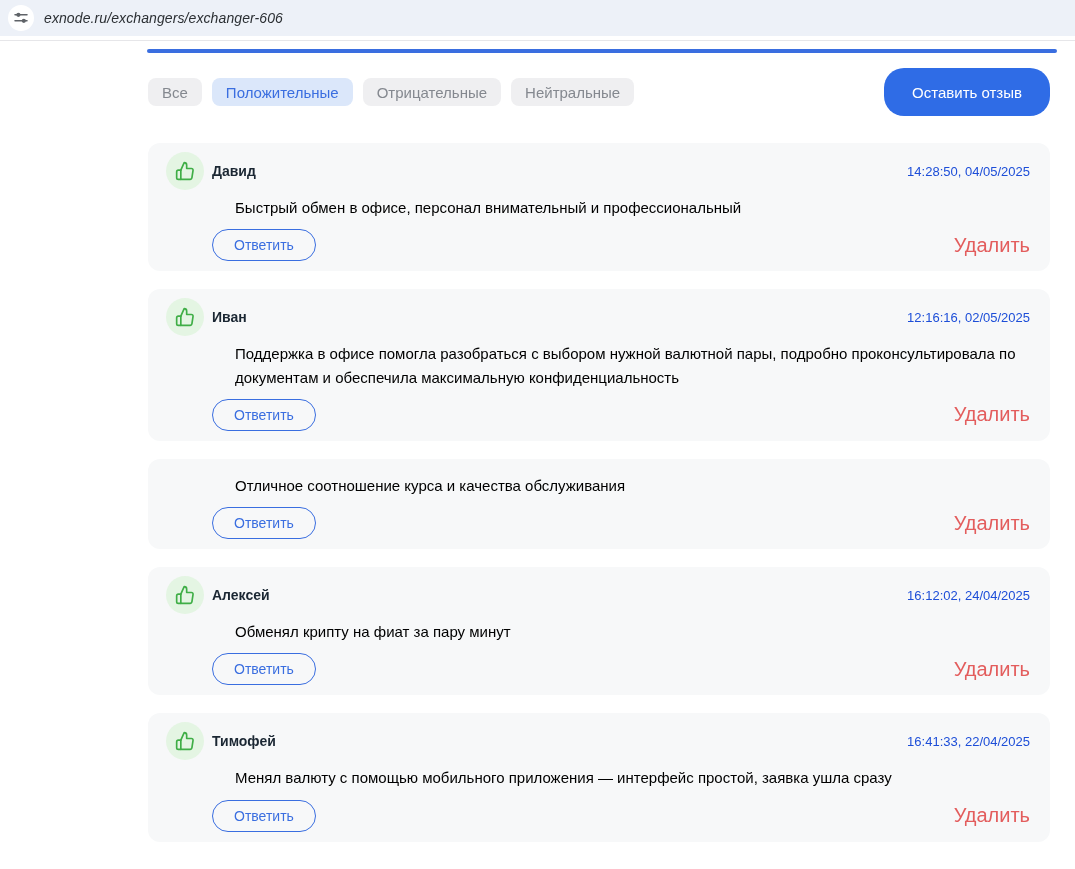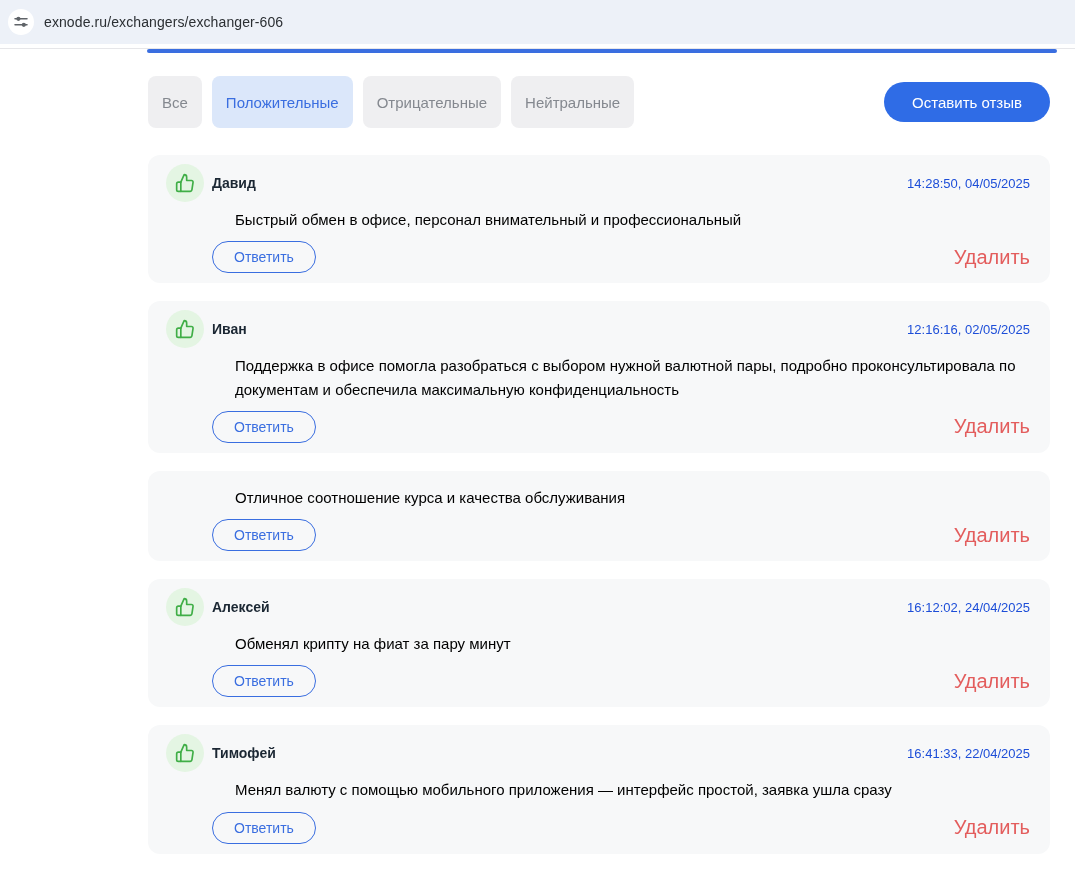--- a/index.html
+++ b/index.html
@@ -6,25 +6,26 @@
   html, body {
     width: 1075px; height: 869px;
     background: #ffffff;
     overflow: hidden;
     font-family: "Liberation Sans", sans-serif;
     position: relative;
   }
 
   
   .browser-bar {
-    height: 44px;
+    height: 36px;
     background: #edf1f8;
     display: flex;
     align-items: center;
     padding-left: 8px;
+    font-style: italic;
   }
   .site-icon-circle {
     width: 26px; height: 26px;
     background: #ffffff;
     border-radius: 50%;
     display: flex; align-items: center; justify-content: center;
     cursor: pointer;
   }
   .url {
     margin-left: 10px;
@@ -51,36 +52,36 @@
     width: 902px;
   }
   .filter-row {
     margin-top: 27px;
     display: flex;
     align-items: center;
     justify-content: space-between;
   }
   .tabs { display: flex; gap: 10px; }
   .tab {
-    height: 52px;
+    height: 28px;
     padding: 0 14px;
     border: none;
     border-radius: 8px;
     background: #efeff1;
     color: #84888f;
     font-size: 15px;
     font-family: "Liberation Sans", sans-serif;
     cursor: pointer;
   }
   .tab.active {
     background: #dbe7fa;
     color: #3a6ee0;
   }
   .leave-review-btn {
-    height: 40px;
+    height: 48px;
     padding: 0 28px;
     border: none;
     border-radius: 20px;
     background: #2f6ce6;
     color: #ffffff;
     font-size: 15px;
     font-family: "Liberation Sans", sans-serif;
     cursor: pointer;
   }
 

